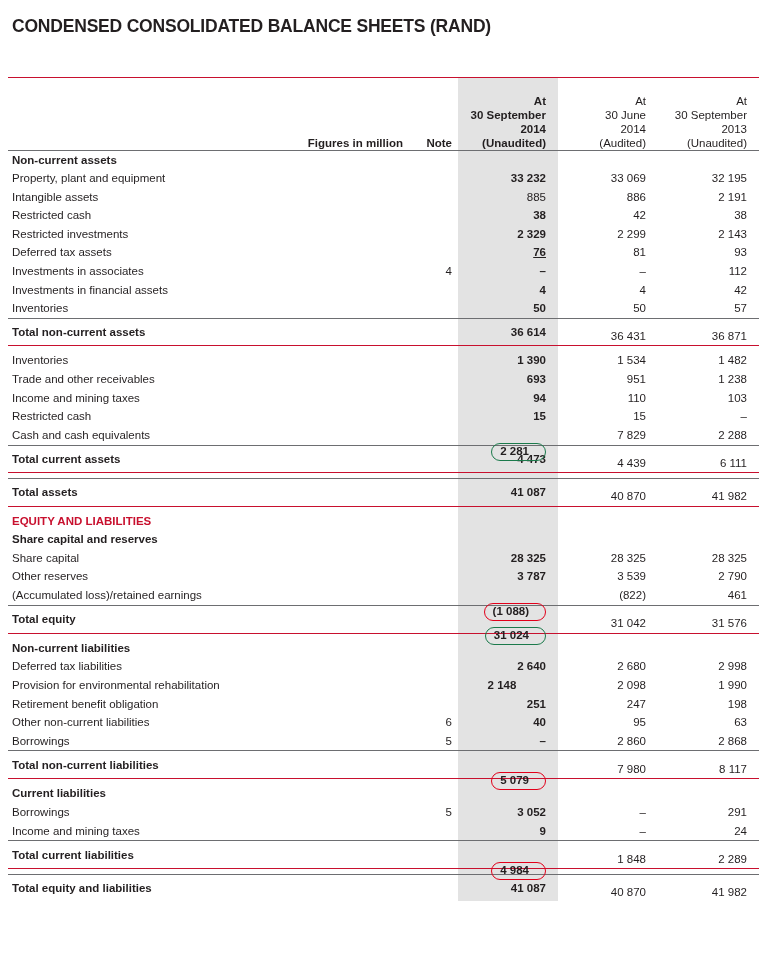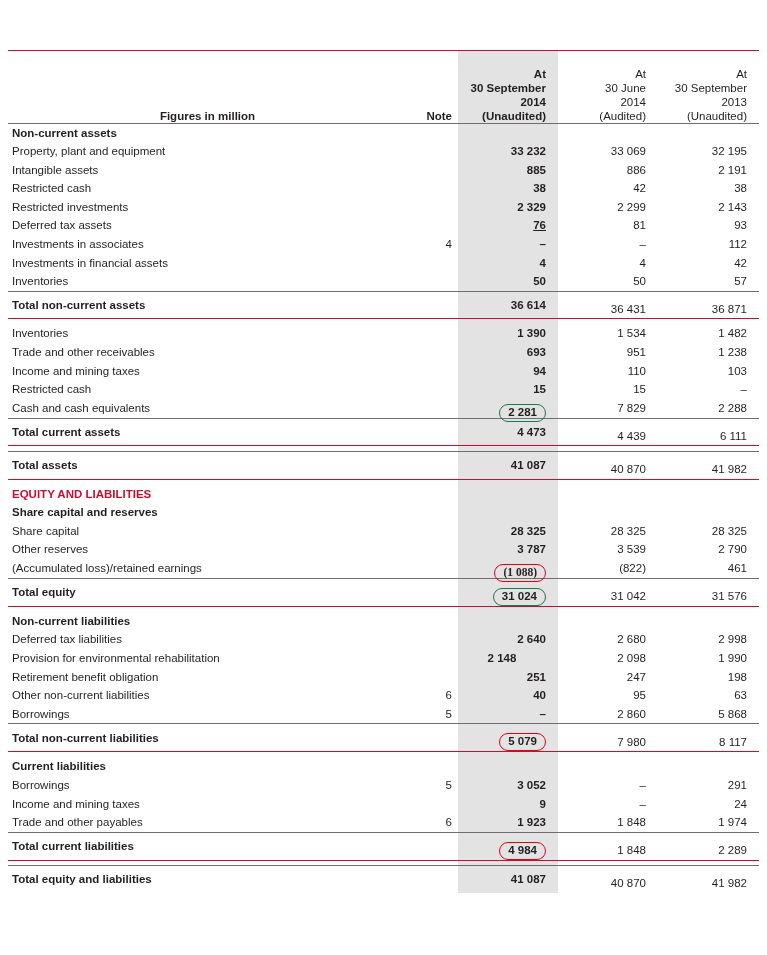--- a/index.html
+++ b/index.html
@@ -51,21 +51,21 @@
 
   
   .hdr-row td {
     padding: 6px 0 4px 0;
     text-align: right;
     font-size: 11.5px;
     line-height: 14px;
     vertical-align: bottom;
   }
   .hdr-row td.lbl {
-    text-align: center;
+    text-align: right;
     font-weight: bold;
     padding-left: 4px;
   }
   .hdr-row td.note {
     text-align: right;
     padding-right: 6px;
     font-weight: bold;
   }
   .hdr-row td.val {
     padding-right: 12px;
@@ -101,34 +101,35 @@
   .section-red {
     color: #c8102e;
   }
   .bold { font-weight: bold; }
 
   tr.spacer td { height: 6px; line-height: 6px; }
 
   
   .circle-red, .circle-green {
     display: inline-block;
-    padding: 1px 8px 2px 8px;
+    padding: 1px 16px 2px 8px;
     border-radius: 11px;
     line-height: 13px;
     position: relative;
-    top: 4px;
+    top: 16px;
   }
   .circle-red { border: 1.4px solid #e2001a; }
   .circle-green { border: 1.4px solid #1b7a4b; }
 </style>
 </head>
 <body>
 
 <div class="page">
 
+  <div class="doc-title">CONDENSED CONSOLIDATED BALANCE SHEETS (RAND)</div>
 
   <table class="bs">
     <colgroup>
       <col class="c-label">
         <col class="c-note">
         <col class="c-v1">
         <col class="c-v2">
         <col class="c-v3">
     </colgroup>
     <tbody id="tbody">
@@ -178,21 +179,21 @@
         <tr class="data">
           <td class="lbl">Property, plant and equipment</td>
           <td class="note"></td>
           <td class="val hl" style="font-weight: bold;">33 232</td>
           <td class="val">33 069</td>
           <td class="val">32 195</td>
         </tr>
         <tr class="data">
           <td class="lbl">Intangible assets</td>
           <td class="note"></td>
-          <td class="val hl" style="font-weight: bold; margin-left: 28px;">885</td>
+          <td class="val hl" style="font-weight: normal; margin-left: 28px;">885</td>
           <td class="val">886</td>
           <td class="val">2 191</td>
         </tr>
         <tr class="data">
           <td class="lbl">Restricted cash</td>
           <td class="note"></td>
           <td class="val hl" style="font-weight: bold;">38</td>
           <td class="val">42</td>
           <td class="val">38</td>
         </tr>
@@ -374,21 +375,21 @@
         <tr class="data">
           <td class="lbl">Other reserves</td>
           <td class="note"></td>
           <td class="val hl" style="font-weight: bold;">3 787</td>
           <td class="val">3 539</td>
           <td class="val">2 790</td>
         </tr>
         <tr class="data">
           <td class="lbl">(Accumulated loss)/retained earnings</td>
           <td class="note"></td>
-          <td class="val hl" style="font-weight: bold; font-family: Liberation Serif, serif;"><span class="circle-red">(1 088)</span></td>
+          <td class="val hl" style="font-weight: bold;"><span class="circle-red">(1 088)</span></td>
           <td class="val">(822)</td>
           <td class="val">461</td>
         </tr>
         <tr class="rule-thin">
           <td></td>
           <td></td>
           <td class="hl"></td>
           <td></td>
           <td></td>
         </tr>
@@ -446,21 +447,21 @@
           <td class="note">6</td>
           <td class="val hl" style="font-weight: bold;">40</td>
           <td class="val">95</td>
           <td class="val">63</td>
         </tr>
         <tr class="data">
           <td class="lbl">Borrowings</td>
           <td class="note">5</td>
           <td class="val hl" style="font-weight: bold;">–</td>
           <td class="val">2 860</td>
-          <td class="val">5 868</td>
+          <td class="val">2 868</td>
         </tr>
         <tr class="rule-thin">
           <td></td>
           <td></td>
           <td class="hl"></td>
           <td></td>
           <td></td>
         </tr>
         <tr class="data" style="height: 26px;">
           <td class="lbl bold" style="padding-top: 4px; padding-bottom: 4px;">Total non-current liabilities</td>
@@ -497,27 +498,20 @@
           <td class="val">–</td>
           <td class="val">291</td>
         </tr>
         <tr class="data">
           <td class="lbl">Income and mining taxes</td>
           <td class="note"></td>
           <td class="val hl" style="font-weight: bold;">9</td>
           <td class="val">–</td>
           <td class="val">24</td>
         </tr>
-        <tr class="data">
-          <td class="lbl">Trade and other payables</td>
-          <td class="note">6</td>
-          <td class="val hl" style="font-weight: bold;">1 923</td>
-          <td class="val">1 848</td>
-          <td class="val">1 974</td>
-        </tr>
         <tr class="rule-thin">
           <td></td>
           <td></td>
           <td class="hl"></td>
           <td></td>
           <td></td>
         </tr>
         <tr class="data" style="height: 26px;">
           <td class="lbl bold" style="padding-top: 4px; padding-bottom: 4px;">Total current liabilities</td>
           <td class="note"></td>

